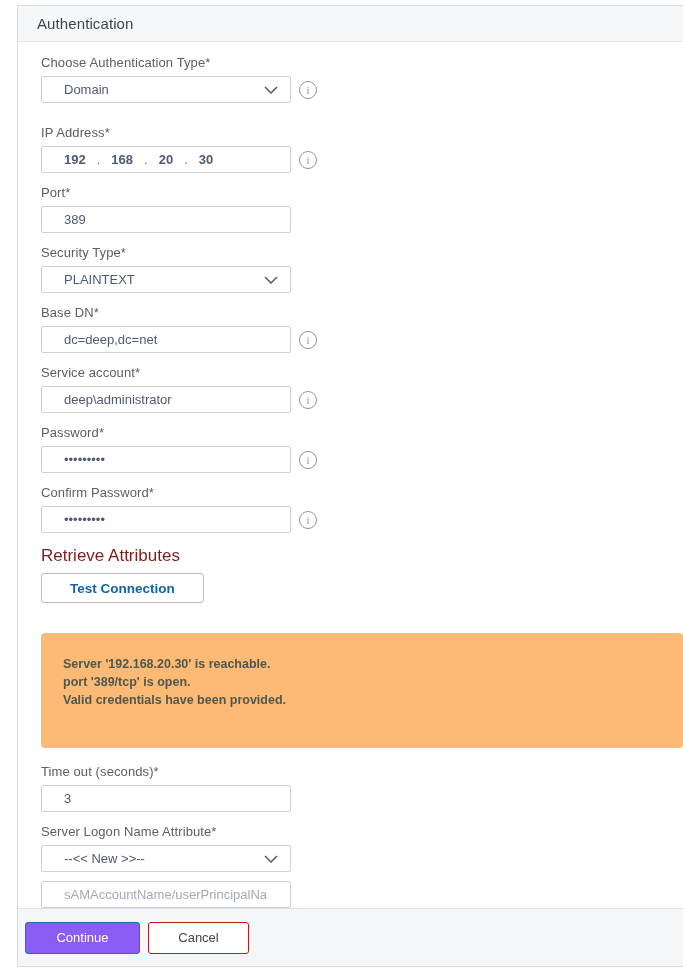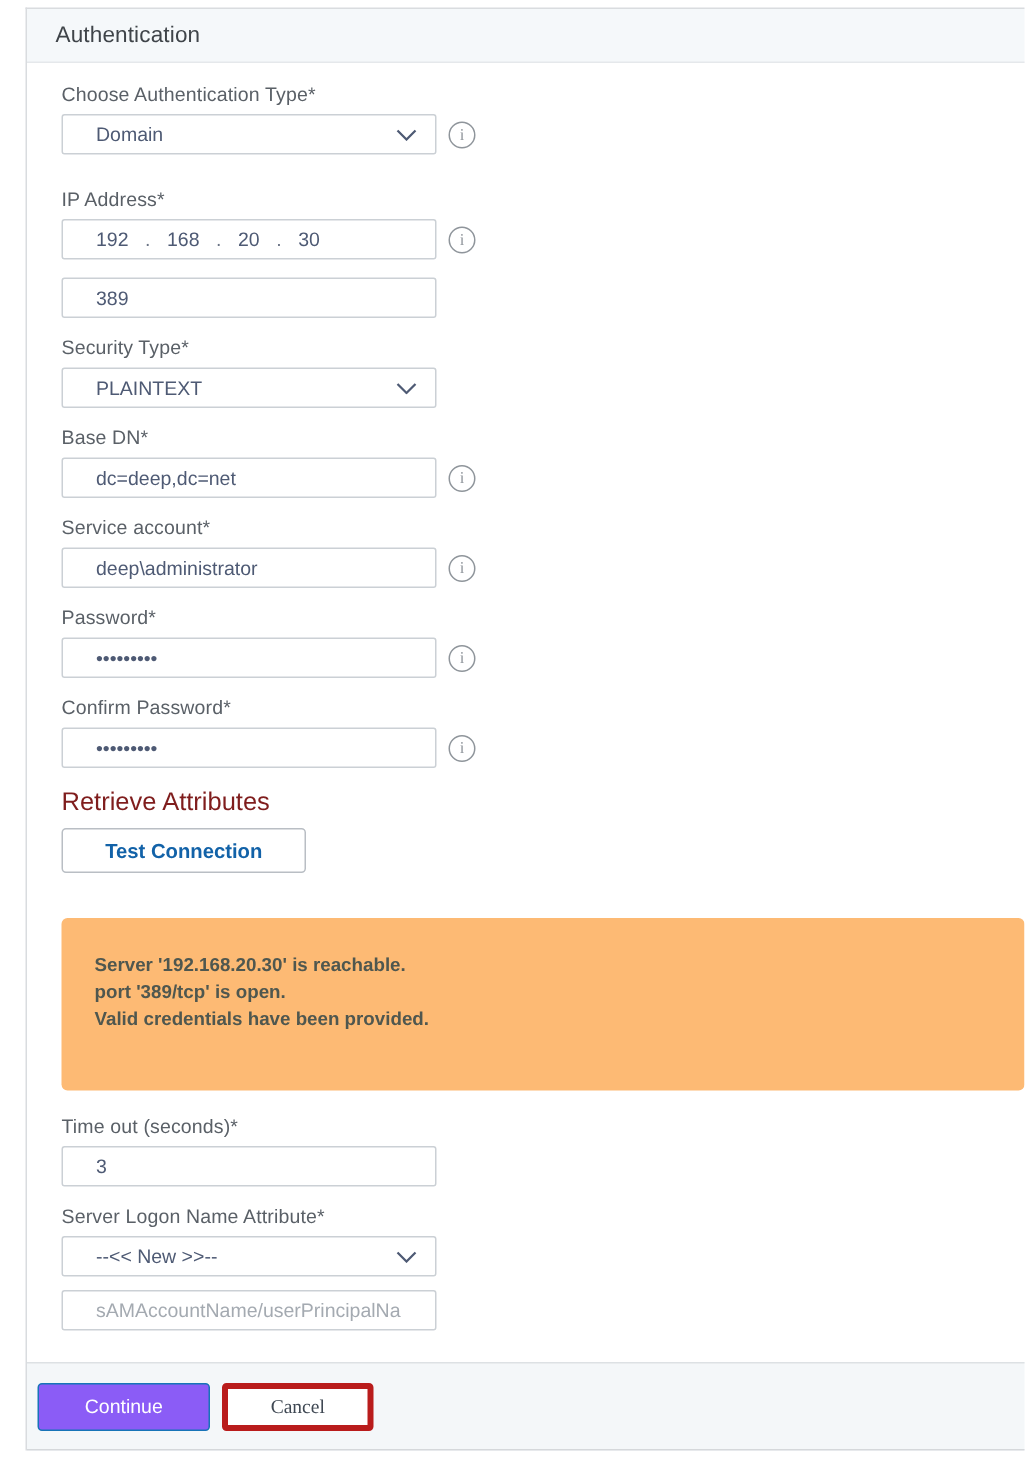--- a/index.html
+++ b/index.html
@@ -51,21 +51,21 @@
     font-family: "Liberation Sans", "DejaVu Sans", sans-serif;
     font-size: 13px; color: #4e5a74;
     padding: 0 8px 0 22px;
     display: flex; align-items: center;
     outline: none;
   }
   input.text-input { display: inline-block; line-height: 26px; }
   input.text-input::placeholder { color: #a4aab1; opacity: 1; }
   .select-box { justify-content: space-between; cursor: pointer; }
   .select-box .chev { flex: 0 0 auto; margin-right: 4px; }
-  .ip-box span.octet { display: inline-block; }
+  .ip-box span.octet { display: inline-block; font-weight: bold; }
   .ip-box span.dot { display: inline-block; margin: 0 11px; color: #6b7486; }
   .info-icon {
     width: 18px; height: 18px; flex: 0 0 18px;
     margin-left: 8px;
     border: 1px solid #8f959b;
     border-radius: 50%;
     color: #8f959b;
     font-size: 11px; font-style: normal;
     display: inline-flex; align-items: center; justify-content: center;
     cursor: pointer;
@@ -111,23 +111,23 @@
     border: 1px solid #1774b8;
     border-radius: 3px;
     font-family: "Liberation Sans", "DejaVu Sans", sans-serif;
     font-size: 13px; color: #ffffff;
     cursor: pointer;
     margin-right: 8px;
   }
   .btn-cancel {
     width: 101px; height: 32px;
     background: #ffffff;
-    border: 4px solid #b91c1c;
+    border: 1px solid #b91c1c;
     border-radius: 3px;
-    font-family: Liberation Serif, serif;
+    font-family: Liberation Sans, sans-serif;
     font-size: 13px; color: #3f4853;
     cursor: pointer;
   }
 </style>
 </head>
 <body>
 
 <div class="panel">
 
   <div class="panel-header">
@@ -164,20 +164,21 @@
           <span class="octet">20</span>
           <span class="dot">.</span>
           <span class="octet">30</span>
         </div>
         <span class="info-icon">i</span>
       </div>
     </div>
 
     
     <div class="field">
+      <span class="field-label">Port*</span>
       <div class="row">
         <input class="text-input" type="text" value="389" style="">
       </div>
     </div>
 
     
     <div class="field">
       <span class="field-label">Security Type*</span>
       <div class="row">
         <div class="select-box">

